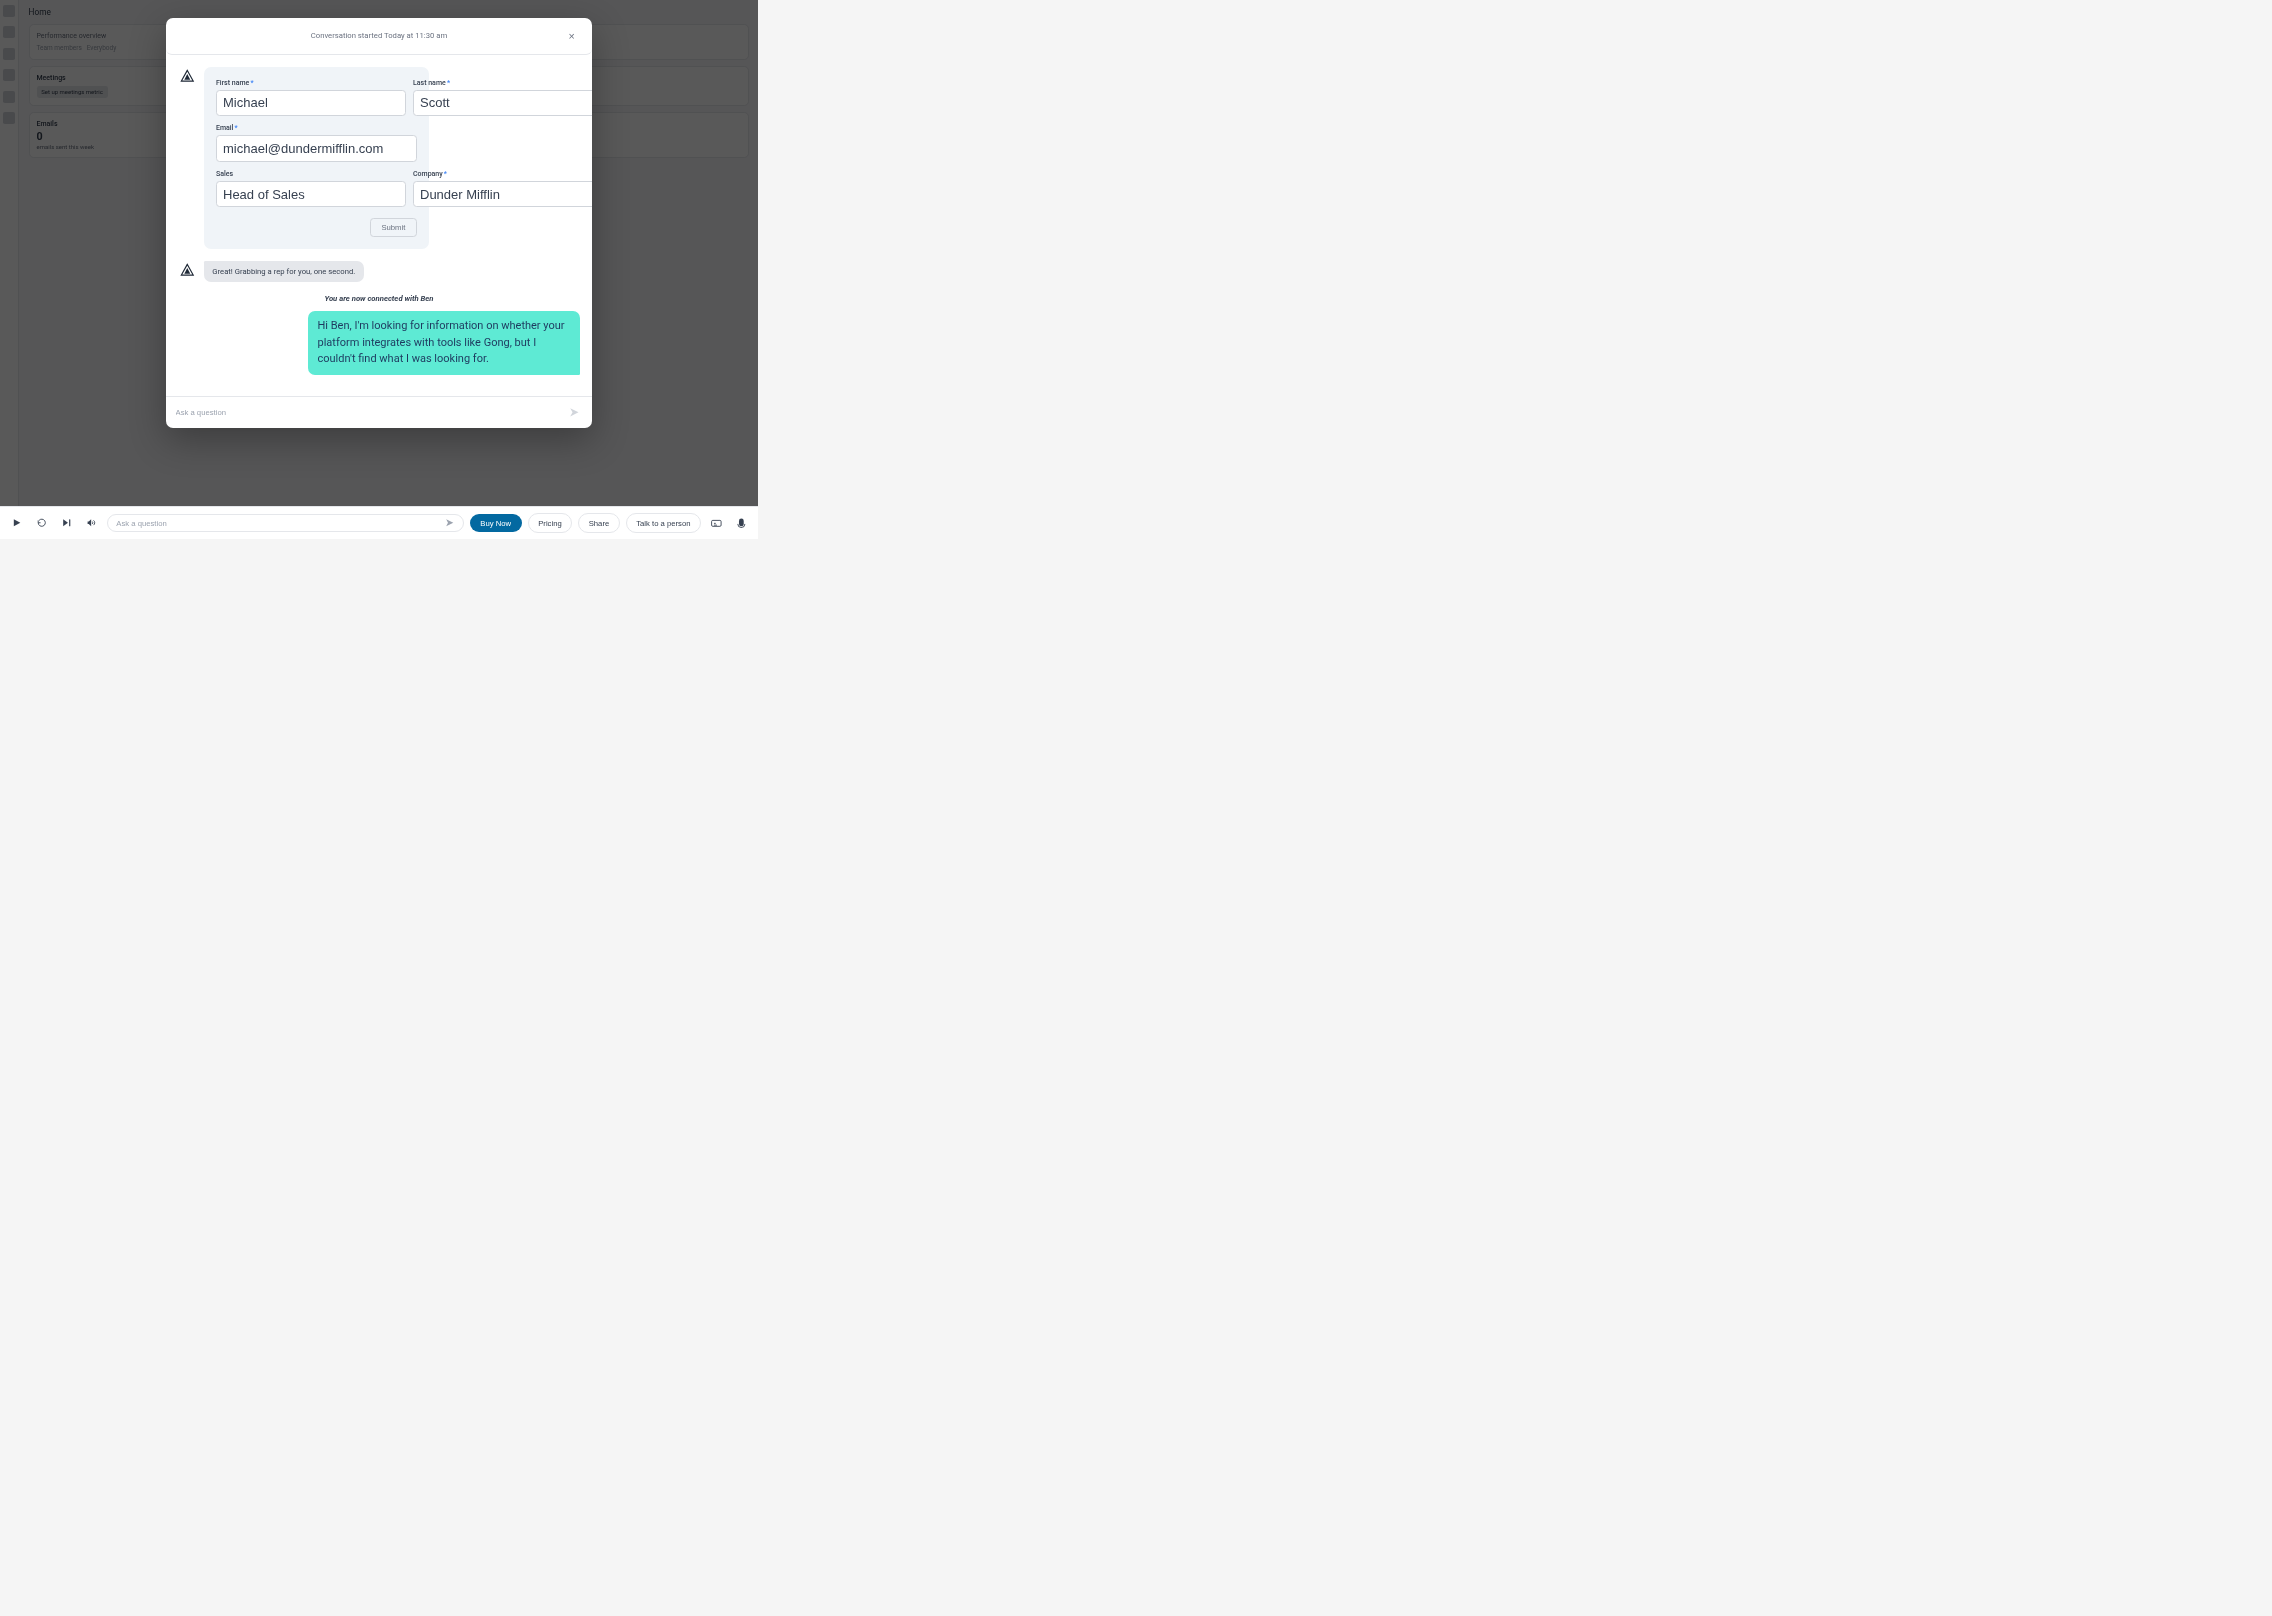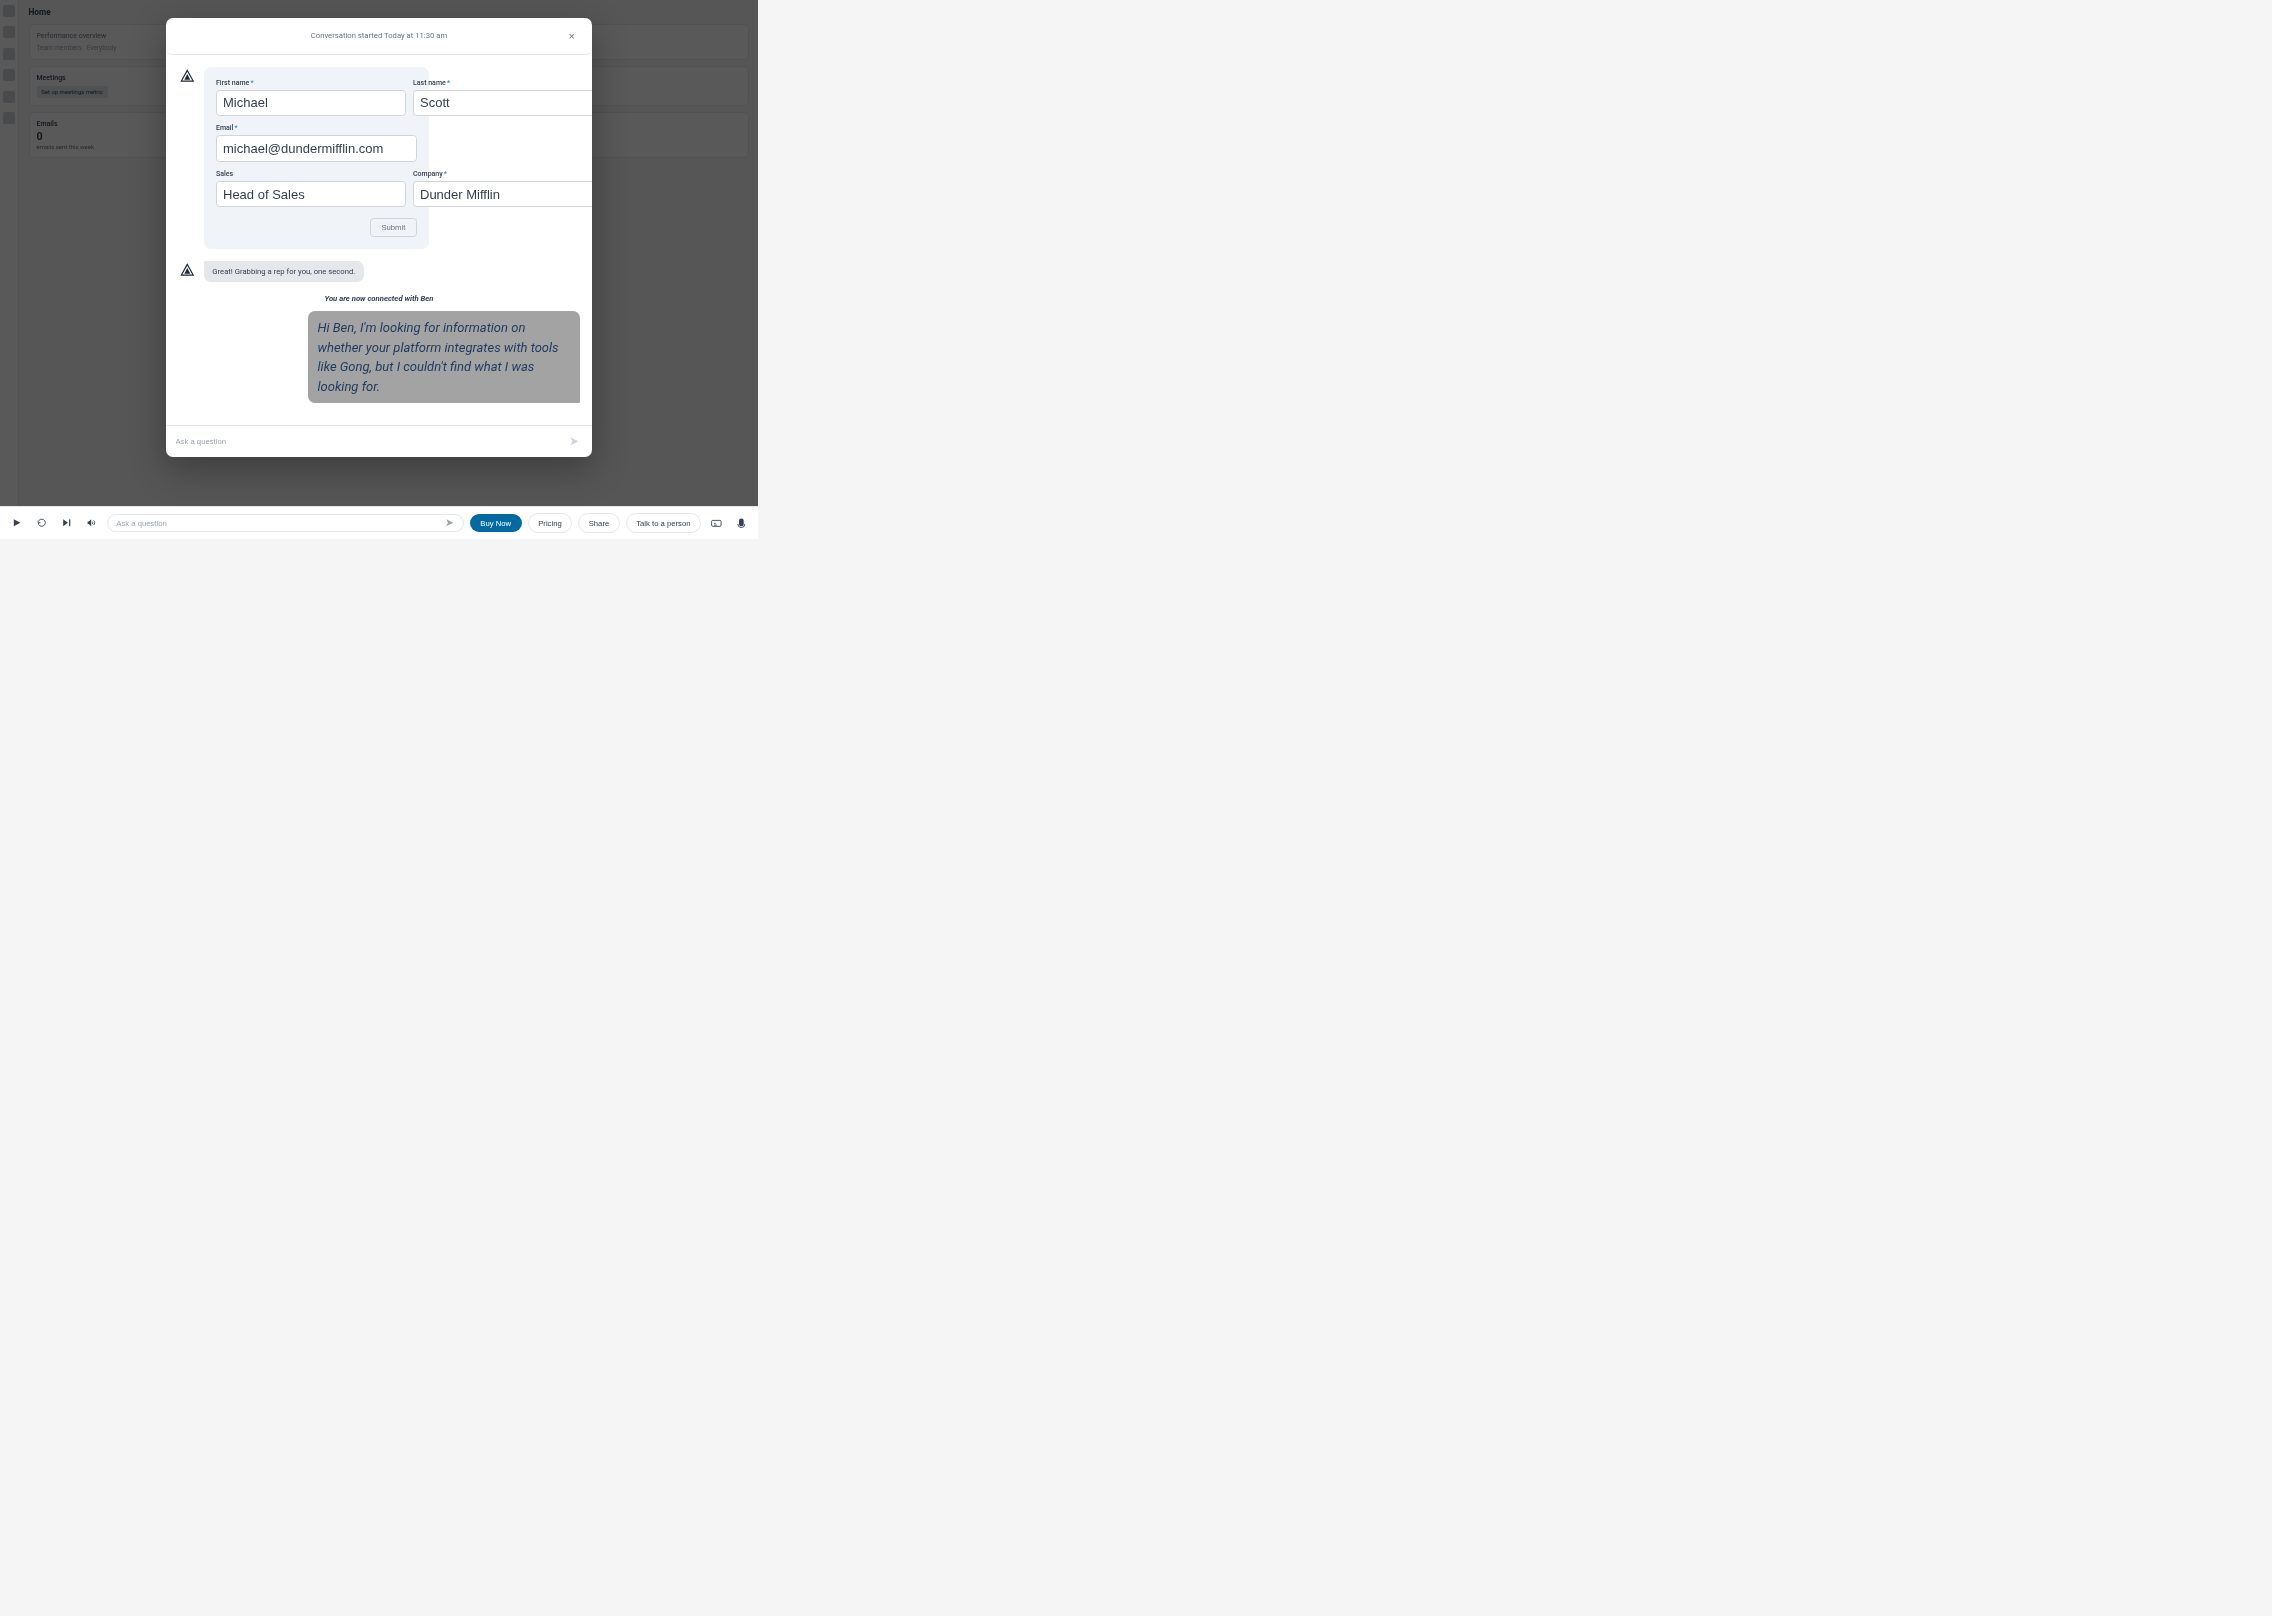--- a/index.html
+++ b/index.html
@@ -39,21 +39,21 @@
       border-radius: 1.8px;
     }
 
     .main-content {
       flex: 1;
       padding: 7px 9.5px;
     }
 
     .main-header {
       font-size: 8.3px;
-      font-weight: 700;
+      font-weight: 400;
       color: #374151;
       margin-bottom: 7px;
     }
 
     .card {
       background: #fff;
       border-radius: 4.7px;
       padding: 7px;
       margin-bottom: 6px;
       border: 0.6px solid #e5e7eb;
@@ -218,29 +218,28 @@
     }
 
     
     .user-message {
       display: flex;
       justify-content: flex-end;
       margin-bottom: 9.5px;
     }
 
     .user-bubble {
-      background: #a3a3a3;
+      background: #5eead4;
       border-radius: 7px;
       border-bottom-right-radius: 1.2px;
       padding: 7px 9.5px;
-      font-size: 13px;
+      font-size: 11px;
       color: #1e3a5f;
       max-width: 272px;
       line-height: 1.5;
-      font-style: italic;
     }
 
     
     .modal-footer {
       border-top: 0.6px solid #e5e7eb;
       padding: 7px 9.5px;
     }
 
     .chat-input-container {
       display: flex;

